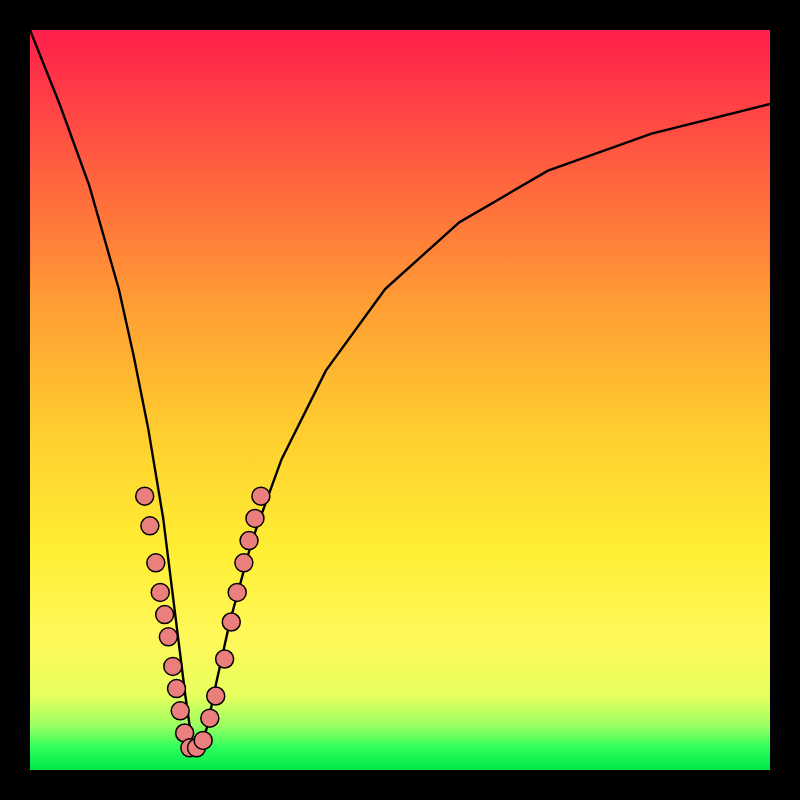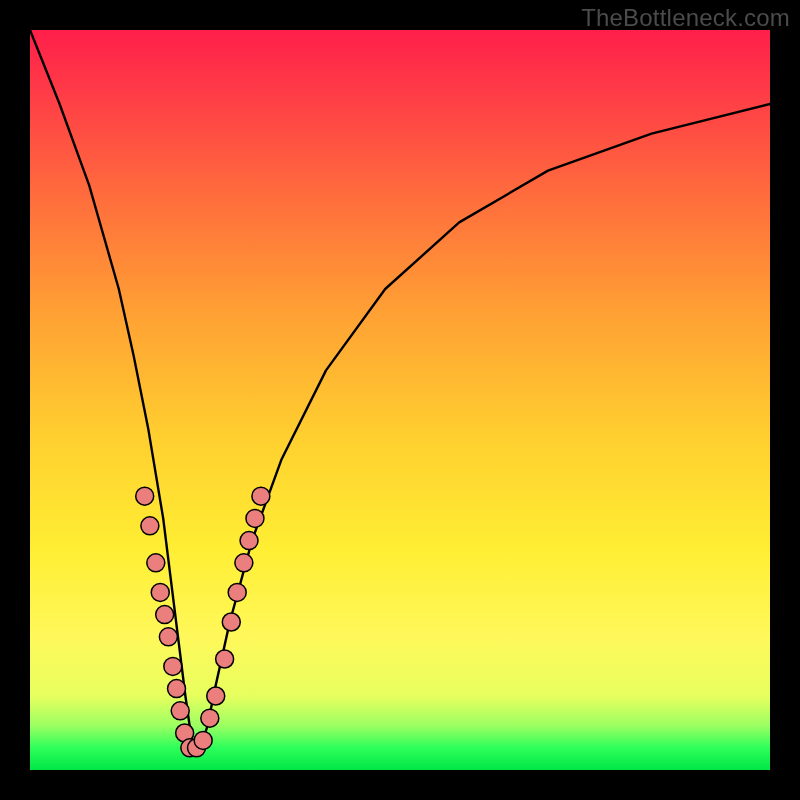--- a/index.html
+++ b/index.html
@@ -56,21 +56,20 @@
     font-size: 24px;
     font-weight: 400;
     letter-spacing: 0.2px;
   }
 </style>
 </head>
 <body>
 
 <div class="frame">
 
-  <div class="watermark">TheBottleneck.com</div>
 
   <div class="plot-area">
     <svg class="curves" viewBox="0 0 740 740" preserveAspectRatio="none">
       <path id="curve-path" fill="none" stroke-width="2.4" stroke-linecap="round" stroke-linejoin="round" d="M0.00 0.00 L29.60 74.00 L59.20 155.40 L88.80 259.00 L103.60 325.60 L118.40 399.60 L133.20 488.40 L140.60 547.60 L148.00 606.80 L155.40 666.00 L162.80 717.80 L170.20 717.80 L177.60 695.60 L185.00 658.60 L199.80 592.00 L222.00 510.60 L251.60 429.20 L296.00 340.40 L355.20 259.00 L429.20 192.40 L518.00 140.60 L621.60 103.60 L740.00 74.00" stroke="#000000"></path>
       <g id="marker-group">
           <circle cx="114.70" cy="466.20" r="9" fill="#eb7f7d" stroke="#000000" stroke-width="1.5"></circle>
           <circle cx="119.88" cy="495.80" r="9" fill="#eb7f7d" stroke="#000000" stroke-width="1.5"></circle>
           <circle cx="125.80" cy="532.80" r="9" fill="#eb7f7d" stroke="#000000" stroke-width="1.5"></circle>
           <circle cx="130.24" cy="562.40" r="9" fill="#eb7f7d" stroke="#000000" stroke-width="1.5"></circle>
           <circle cx="134.68" cy="584.60" r="9" fill="#eb7f7d" stroke="#000000" stroke-width="1.5"></circle>

